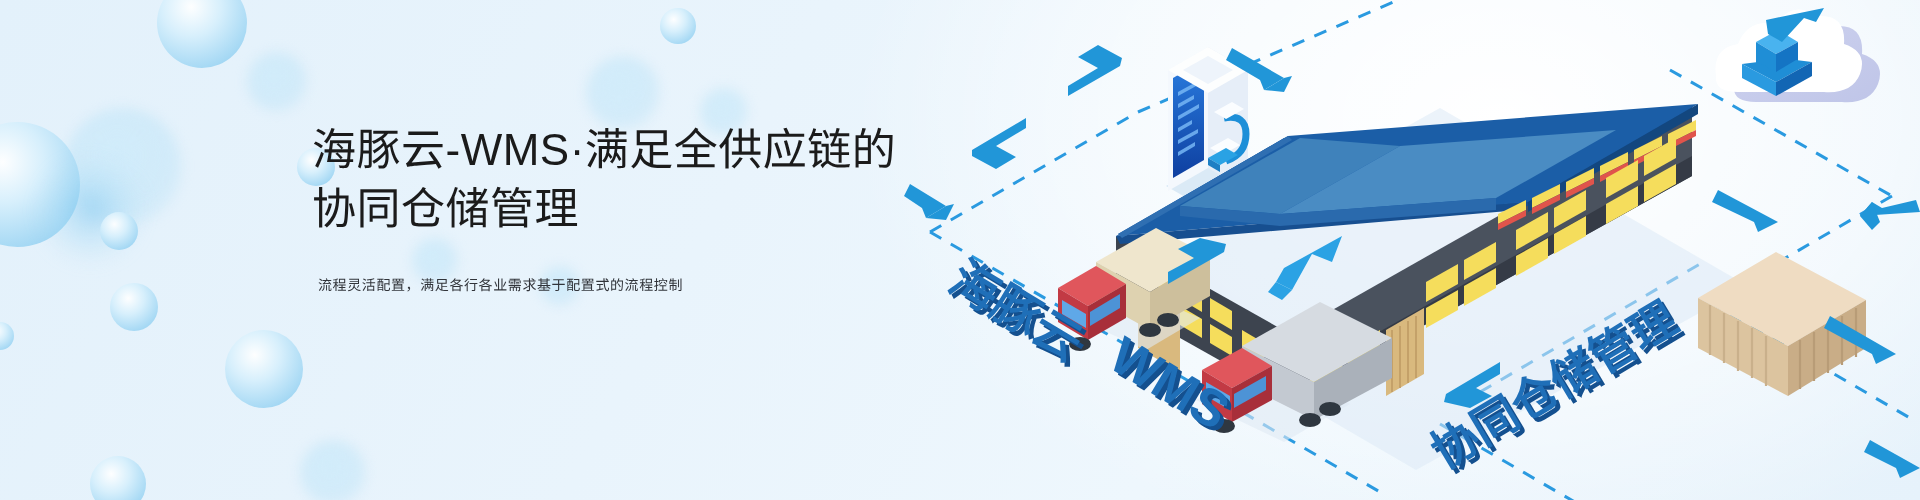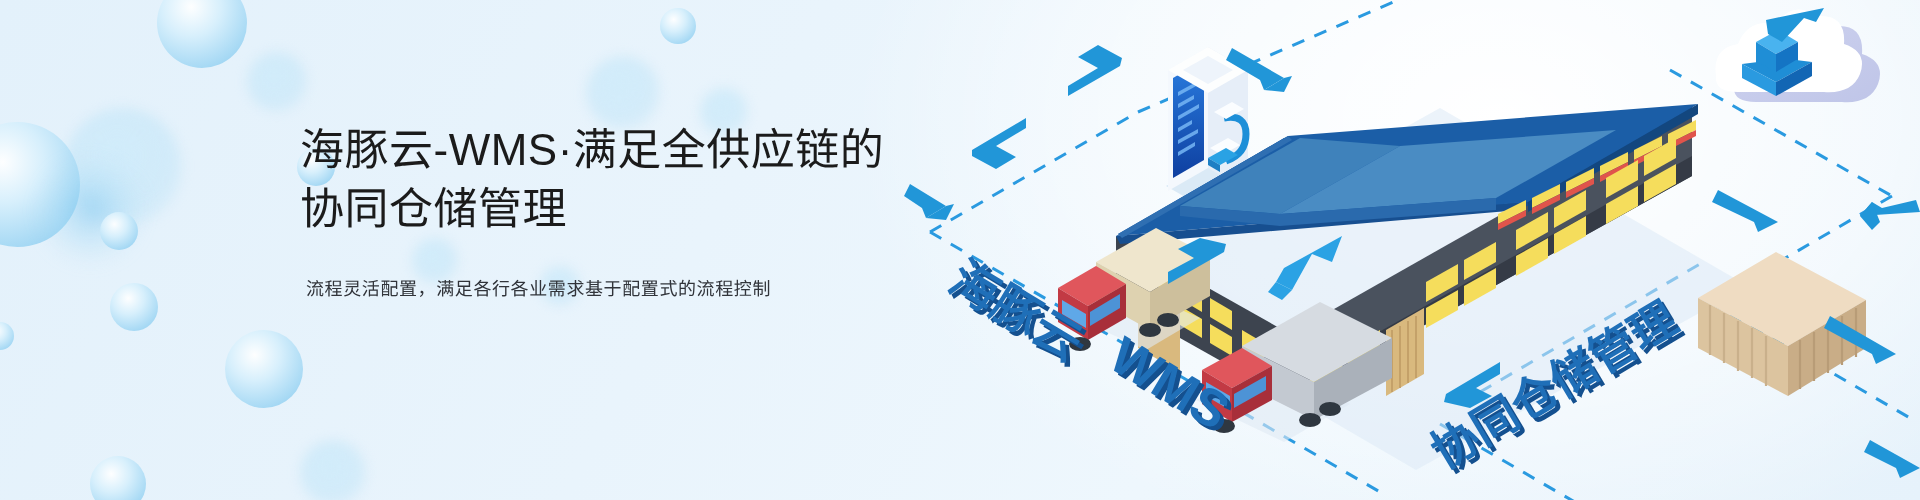--- a/index.html
+++ b/index.html
@@ -25,28 +25,28 @@
   .bub.soft{
     background:radial-gradient(circle at 45% 40%, rgba(202,234,250,0.75) 0%, rgba(186,226,247,0.45) 55%, rgba(186,226,247,0) 100%);
     filter:blur(6px);
   }
   .bub.ring{
     background:radial-gradient(circle at 50% 50%, rgba(120,196,238,0.55) 0%, rgba(160,216,245,0.30) 40%, rgba(200,234,250,0) 75%);
     filter:blur(9px);
   }
 
   
-  .copy{position:absolute;left:300px;top:92px;width:700px;}
+  .copy{position:absolute;left:312px;top:92px;width:700px;}
   .headline{
     font-size:44px;line-height:1.32;color:#1b1b1b;font-weight:400;
     letter-spacing:0.5px;white-space:nowrap;
   }
   .headline .ln{display:block;}
   .subline{
-    margin-top:36px;font-size:18px;color:#31343a;letter-spacing:0.6px;
+    margin-top:36px;font-size:14px;color:#31343a;letter-spacing:0.6px;
     white-space:nowrap;padding-left:6px;
   }
 
   
   .art{position:absolute;left:880px;top:0;width:1040px;height:500px;}
   .art svg{display:block;width:100%;height:100%;}
 </style>
 </head>
 <body>
 

